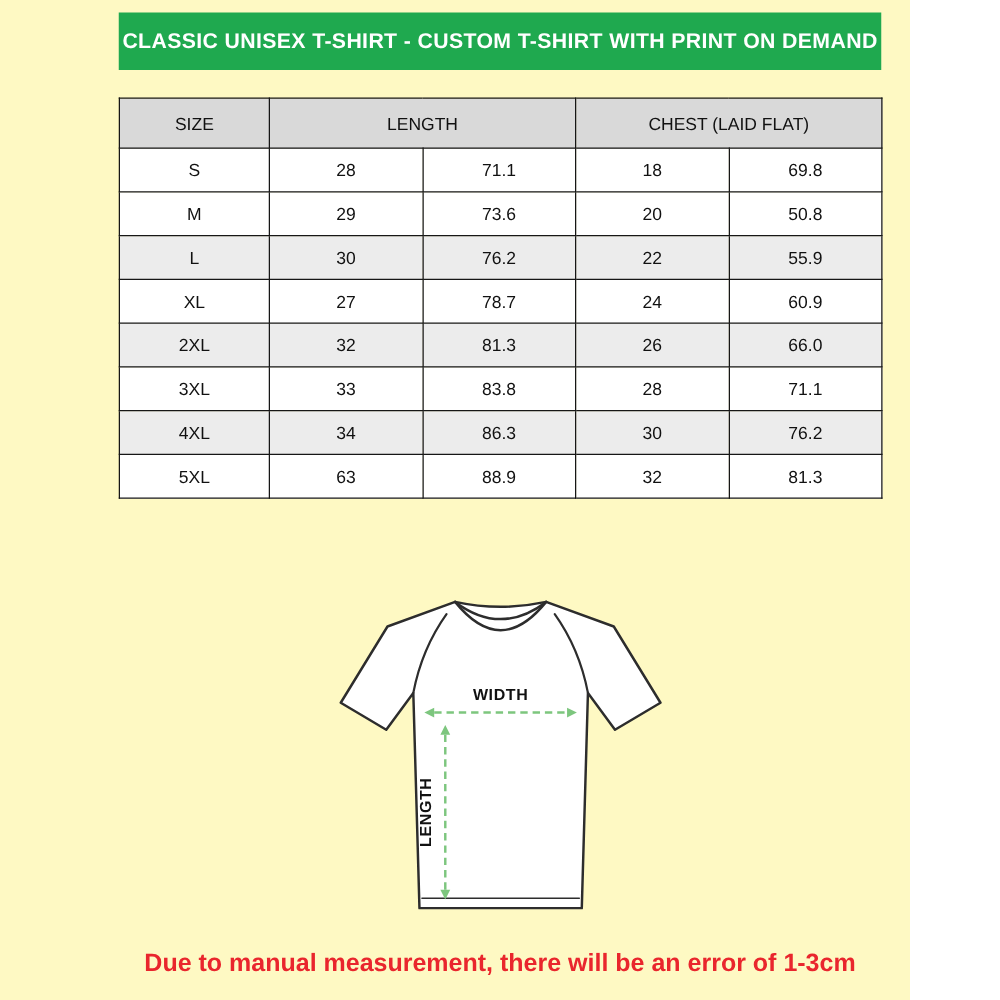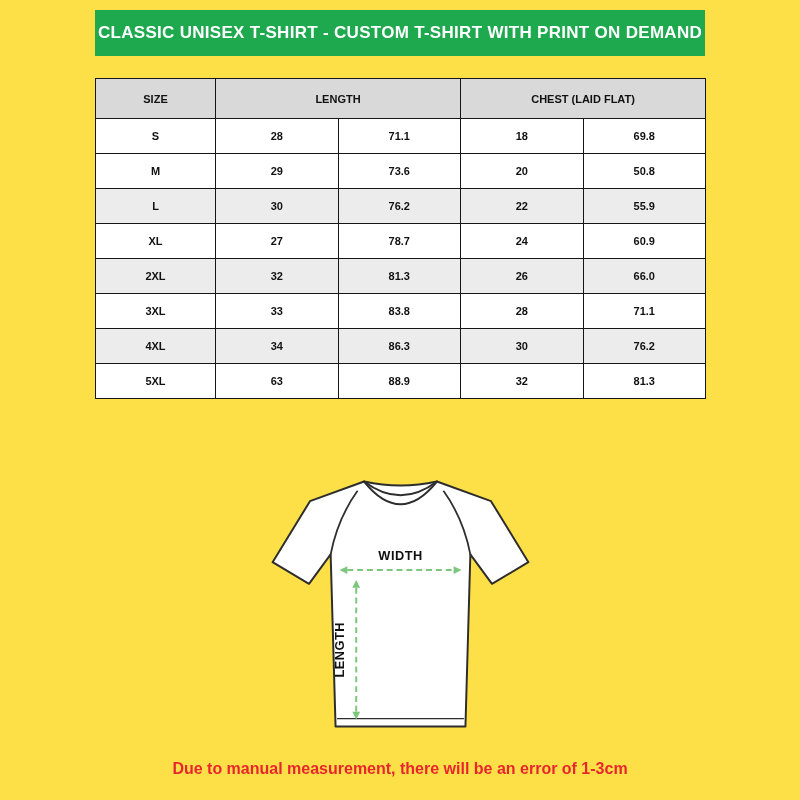--- a/index.html
+++ b/index.html
@@ -10,37 +10,37 @@
     --stripe_gray:#ececec;
     --border_black:#161616;
   }
   *{box-sizing:border-box;}
   html,body{margin:0;padding:0;background:#fff;}
   body{
     width:800px;height:800px;
     font-family:"Liberation Sans", sans-serif;
     position:relative;
   }
-  .page{position:relative;width:800px;height:800px;background:#fde047;overflow:hidden;}
+  .page{position:relative;width:728px;height:800px;background:#fef9c3;overflow:hidden;}
 
   .banner{
     position:absolute;left:95px;top:10px;width:610px;height:46px;
     background:var(--banner_green);
     color:#fff;display:flex;align-items:center;justify-content:center;
     font-weight:bold;font-size:17px;letter-spacing:.3px;text-align:center;
   }
 
   table.size-chart{
     position:absolute;left:95px;top:78px;width:610px;
     border-collapse:collapse;table-layout:fixed;
   }
   table.size-chart th, table.size-chart td{
     border:1.5px solid var(--border_black);
     text-align:center;vertical-align:middle;
-    font-weight:bold;font-size:11px;color:#111;
+    font-weight:normal;font-size:14px;color:#111;
     padding:0;height:35px;background:#fff;
   }
   table.size-chart thead th{
     background:var(--header_gray);height:40px;
   }
   table.size-chart tbody tr:nth-child(2n+3) td{
     background:var(--stripe_gray);
   }
 
   .diagram{
@@ -48,21 +48,21 @@
   }
   .diagram svg{display:block;width:100%;height:100%;}
   .svg-label{
     font-family:"Liberation Sans", sans-serif;
     font-weight:bold;font-size:13px;fill:#111;letter-spacing:.5px;
   }
 
   .note{
     position:absolute;left:0;top:760px;width:800px;
     text-align:center;color:var(--note_red);
-    font-weight:bold;font-size:16px;
+    font-weight:bold;font-size:20px;
   }
 </style>
 </head>
 <body>
 
 <div class="page">
 
   <div class="banner">
     <span>CLASSIC UNISEX T-SHIRT - CUSTOM T-SHIRT WITH PRINT ON DEMAND</span>
   </div>

